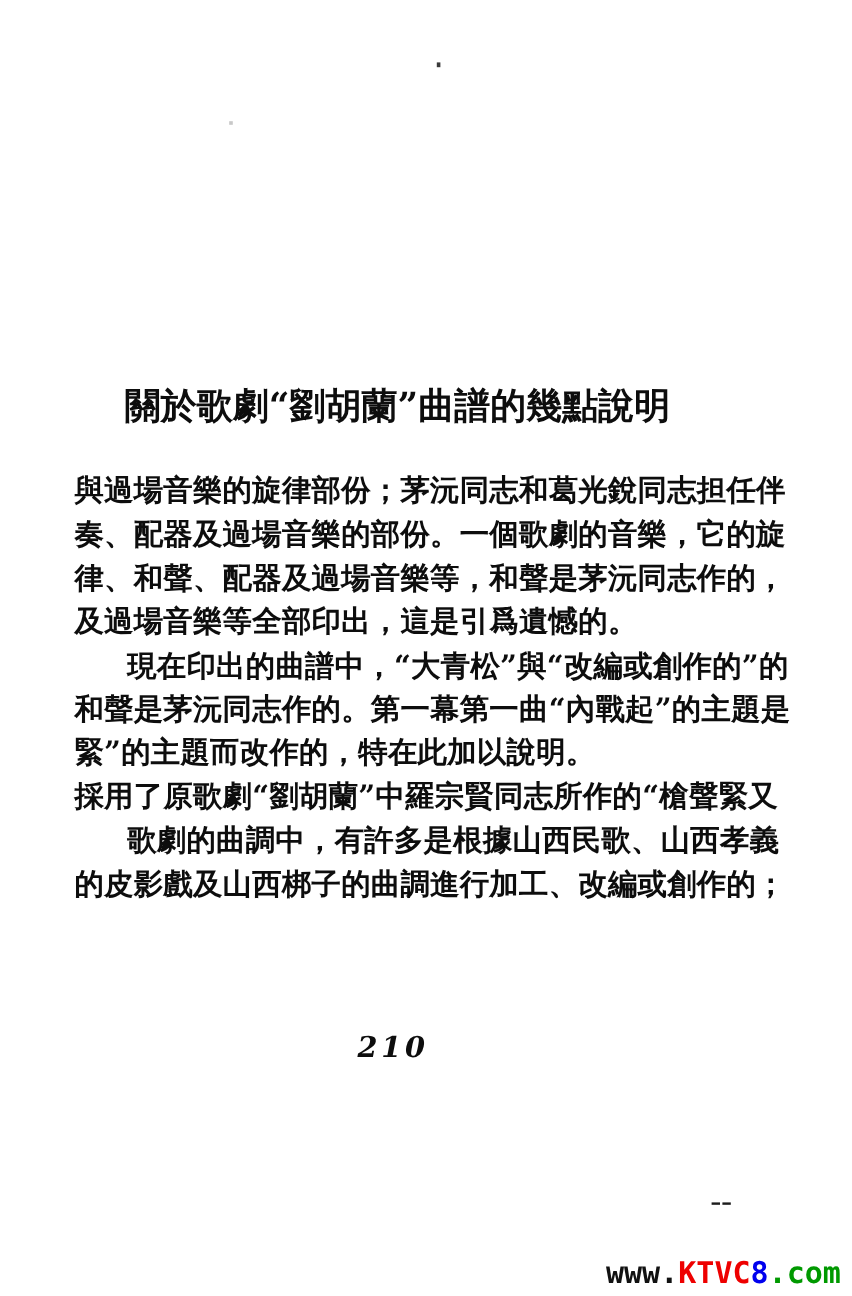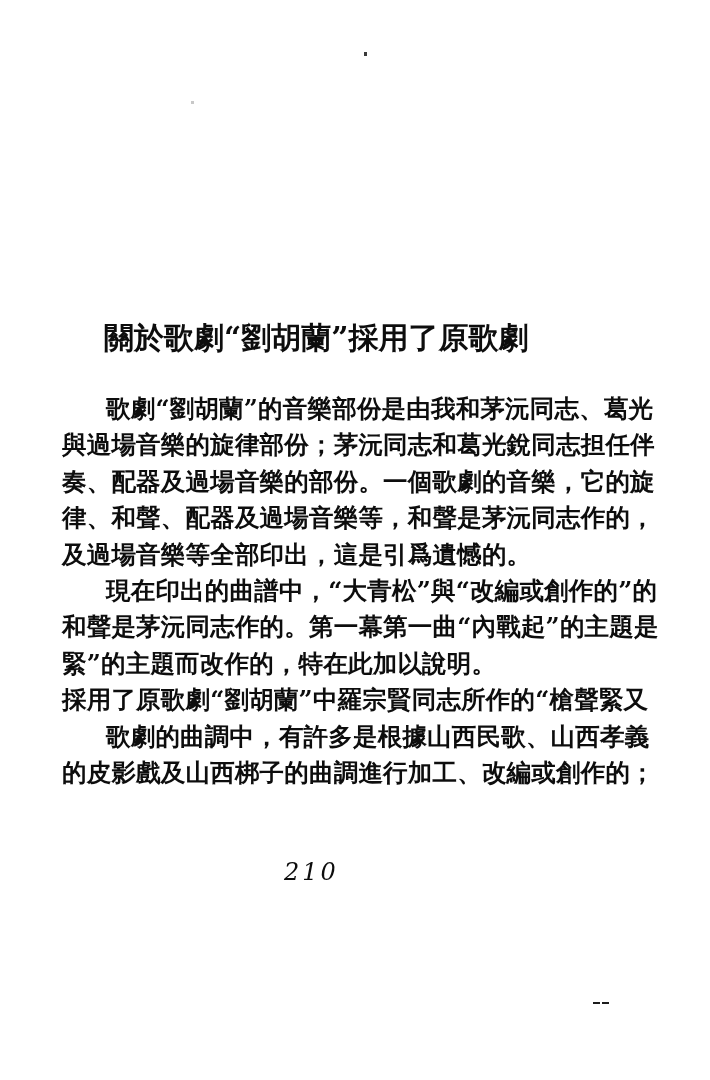--- a/index.html
+++ b/index.html
@@ -37,24 +37,24 @@
     font-weight: 700;
     height: 36.4px;
     line-height: 36.4px;
     letter-spacing: 0.2px;
     white-space: nowrap;
     color: #0d0d0d;
   }
   .line.indent { padding-left: 44px; }
   .page-number {
     position: absolute;
-    left: 284px;
+    left: 298px;
     top: 858px;
     font-size: 24px;
-    font-weight: 400;
+    font-weight: 700;
     font-style: italic;
     letter-spacing: 3px;
     color: #0d0d0d;
   }
   .watermark {
     position: absolute;
     left: 505px;
     top: 1048px;
     font-family: "DejaVu Sans Mono", "Liberation Mono", monospace;
     font-weight: 700;
@@ -70,37 +70,37 @@
   .speck.s1 { left: 364px; top: 52px; width: 3px; height: 4px; background:#3a3a3a; }
   .speck.s2 { left: 191px; top: 101px; width: 3px; height: 3px; background:#c8c8c8; }
   .speck.d1 { left: 593px; top: 1002px; width: 7px; height: 2px; background:#1c1c1c; }
   .speck.d2 { left: 602px; top: 1002px; width: 7px; height: 2px; background:#1c1c1c; }
 </style>
 </head>
 <body>
 
 <div class="page">
 
-  <div class="title">關於歌劇“劉胡蘭”採用了原歌劇</div>
+  <div class="title">關於歌劇“劉胡蘭”曲譜的幾點說明</div>
 
   <div class="body-text">
-      <div class="line indent">歌劇“劉胡蘭”的音樂部份是由我和茅沅同志、葛光</div>
       <div class="line">與過場音樂的旋律部份；茅沅同志和葛光銳同志担任伴</div>
       <div class="line">奏、配器及過場音樂的部份。一個歌劇的音樂，它的旋</div>
       <div class="line">律、和聲、配器及過場音樂等，和聲是茅沅同志作的，</div>
       <div class="line">及過場音樂等全部印出，這是引爲遺憾的。</div>
       <div class="line indent">現在印出的曲譜中，“大青松”與“改編或創作的”的</div>
       <div class="line">和聲是茅沅同志作的。第一幕第一曲“內戰起”的主題是</div>
       <div class="line">緊”的主題而改作的，特在此加以說明。</div>
       <div class="line">採用了原歌劇“劉胡蘭”中羅宗賢同志所作的“槍聲緊又</div>
       <div class="line indent">歌劇的曲調中，有許多是根據山西民歌、山西孝義</div>
       <div class="line">的皮影戲及山西梆子的曲調進行加工、改編或創作的；</div>
     </div>
 
   <div class="page-number">210</div>
 
+  <div class="watermark"><span style="color: rgb(17, 17, 17);">www.</span><span style="color: rgb(238, 0, 0);">KTVC</span><span style="color: rgb(0, 0, 238);">8</span><span style="color: rgb(0, 153, 0);">.com</span></div>
 
   <div class="speck s1"></div>
   <div class="speck s2"></div>
   <div class="speck d1"></div>
   <div class="speck d2"></div>
 
 </div>
 
 </body></html>

